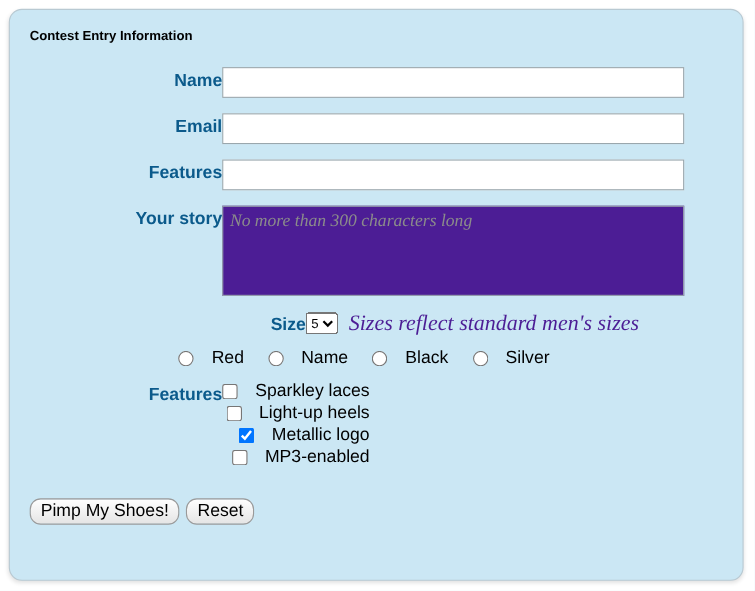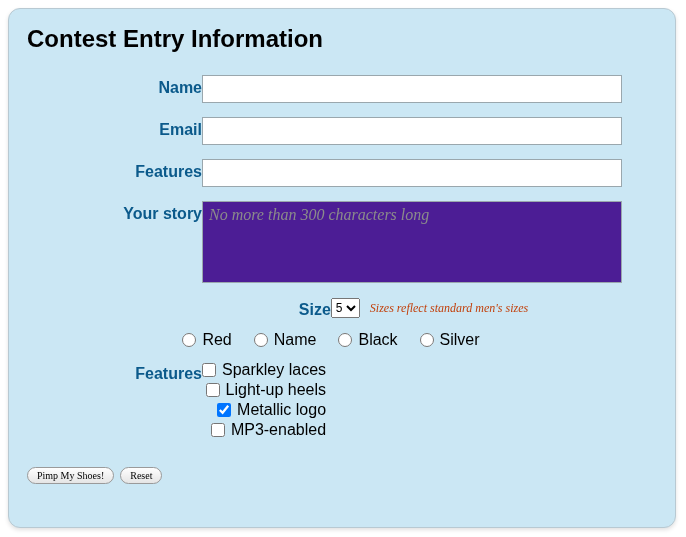--- a/index.html
+++ b/index.html
@@ -21,21 +21,21 @@
     border-radius: 12px;
     width: 668px;
     height: 520px;
     box-sizing: border-box;
     padding: 16px 18px 14px 18px;
     position: relative;
     box-shadow: 0 2px 4px rgba(0,0,0,0.12);
   }
   .panel h2 {
     margin: 0 0 22px 0;
-    font-size: 24px;
+    font-size: 12px;
     font-weight: bold;
     color: #000;
   }
   .row {
     display: flex;
     align-items: flex-start;
     margin-bottom: 14px;
   }
   .row.tight { margin-bottom: 12px; justify-content: center; }
   .lab {
@@ -69,37 +69,38 @@
     padding: 4px 6px;
     resize: none;
   }
   .area::placeholder {
     color: #8b8b8b;
     font-style: italic;
   }
   .sizehint {
     font-family: Georgia, "Times New Roman", serif;
     font-style: italic;
-    color: #c2410c;
-    font-size: 12px;
+    color: #4c1d95;
+    font-size: 20px;
     margin-left: 10px;
     line-height: 22px;
   }
   .inline {
     display: flex;
     align-items: center;
     flex-wrap: wrap;
     gap: 0;
   }
   .radiog label, .chkg label {
     font-size: 16px;
     color: #000;
     margin-right: 22px;
     display: inline-flex;
     align-items: center;
+    gap: 10px;
   }
   .chkg { flex-direction: column; align-items: flex-end; }
   .chkg label { margin-bottom: 2px; margin-right: 0; }
   input[type="radio"], input[type="checkbox"] {
     margin: 0 6px 0 0;
     width: 14px;
     height: 14px;
   }
   .sizesel {
     font-size: 12px;
@@ -107,24 +108,24 @@
   }
   .btnrow {
     margin-top: 26px;
     display: flex;
     gap: 6px;
   }
   .btn {
     background: linear-gradient(#fefefe, #e5e5e5);
     border: 1px solid #9a9a9a;
     border-radius: 10px;
-    font-size: 10px;
+    font-size: 16px;
     padding: 2px 9px;
     cursor: pointer;
-    font-family: Liberation Serif, serif;
+    font-family: Liberation Sans, sans-serif;
   }
 </style>
 </head>
 <body>
 
 <div class="canvas">
   <div class="panel">
     <h2>Contest Entry Information</h2>
 
     <div class="row">

